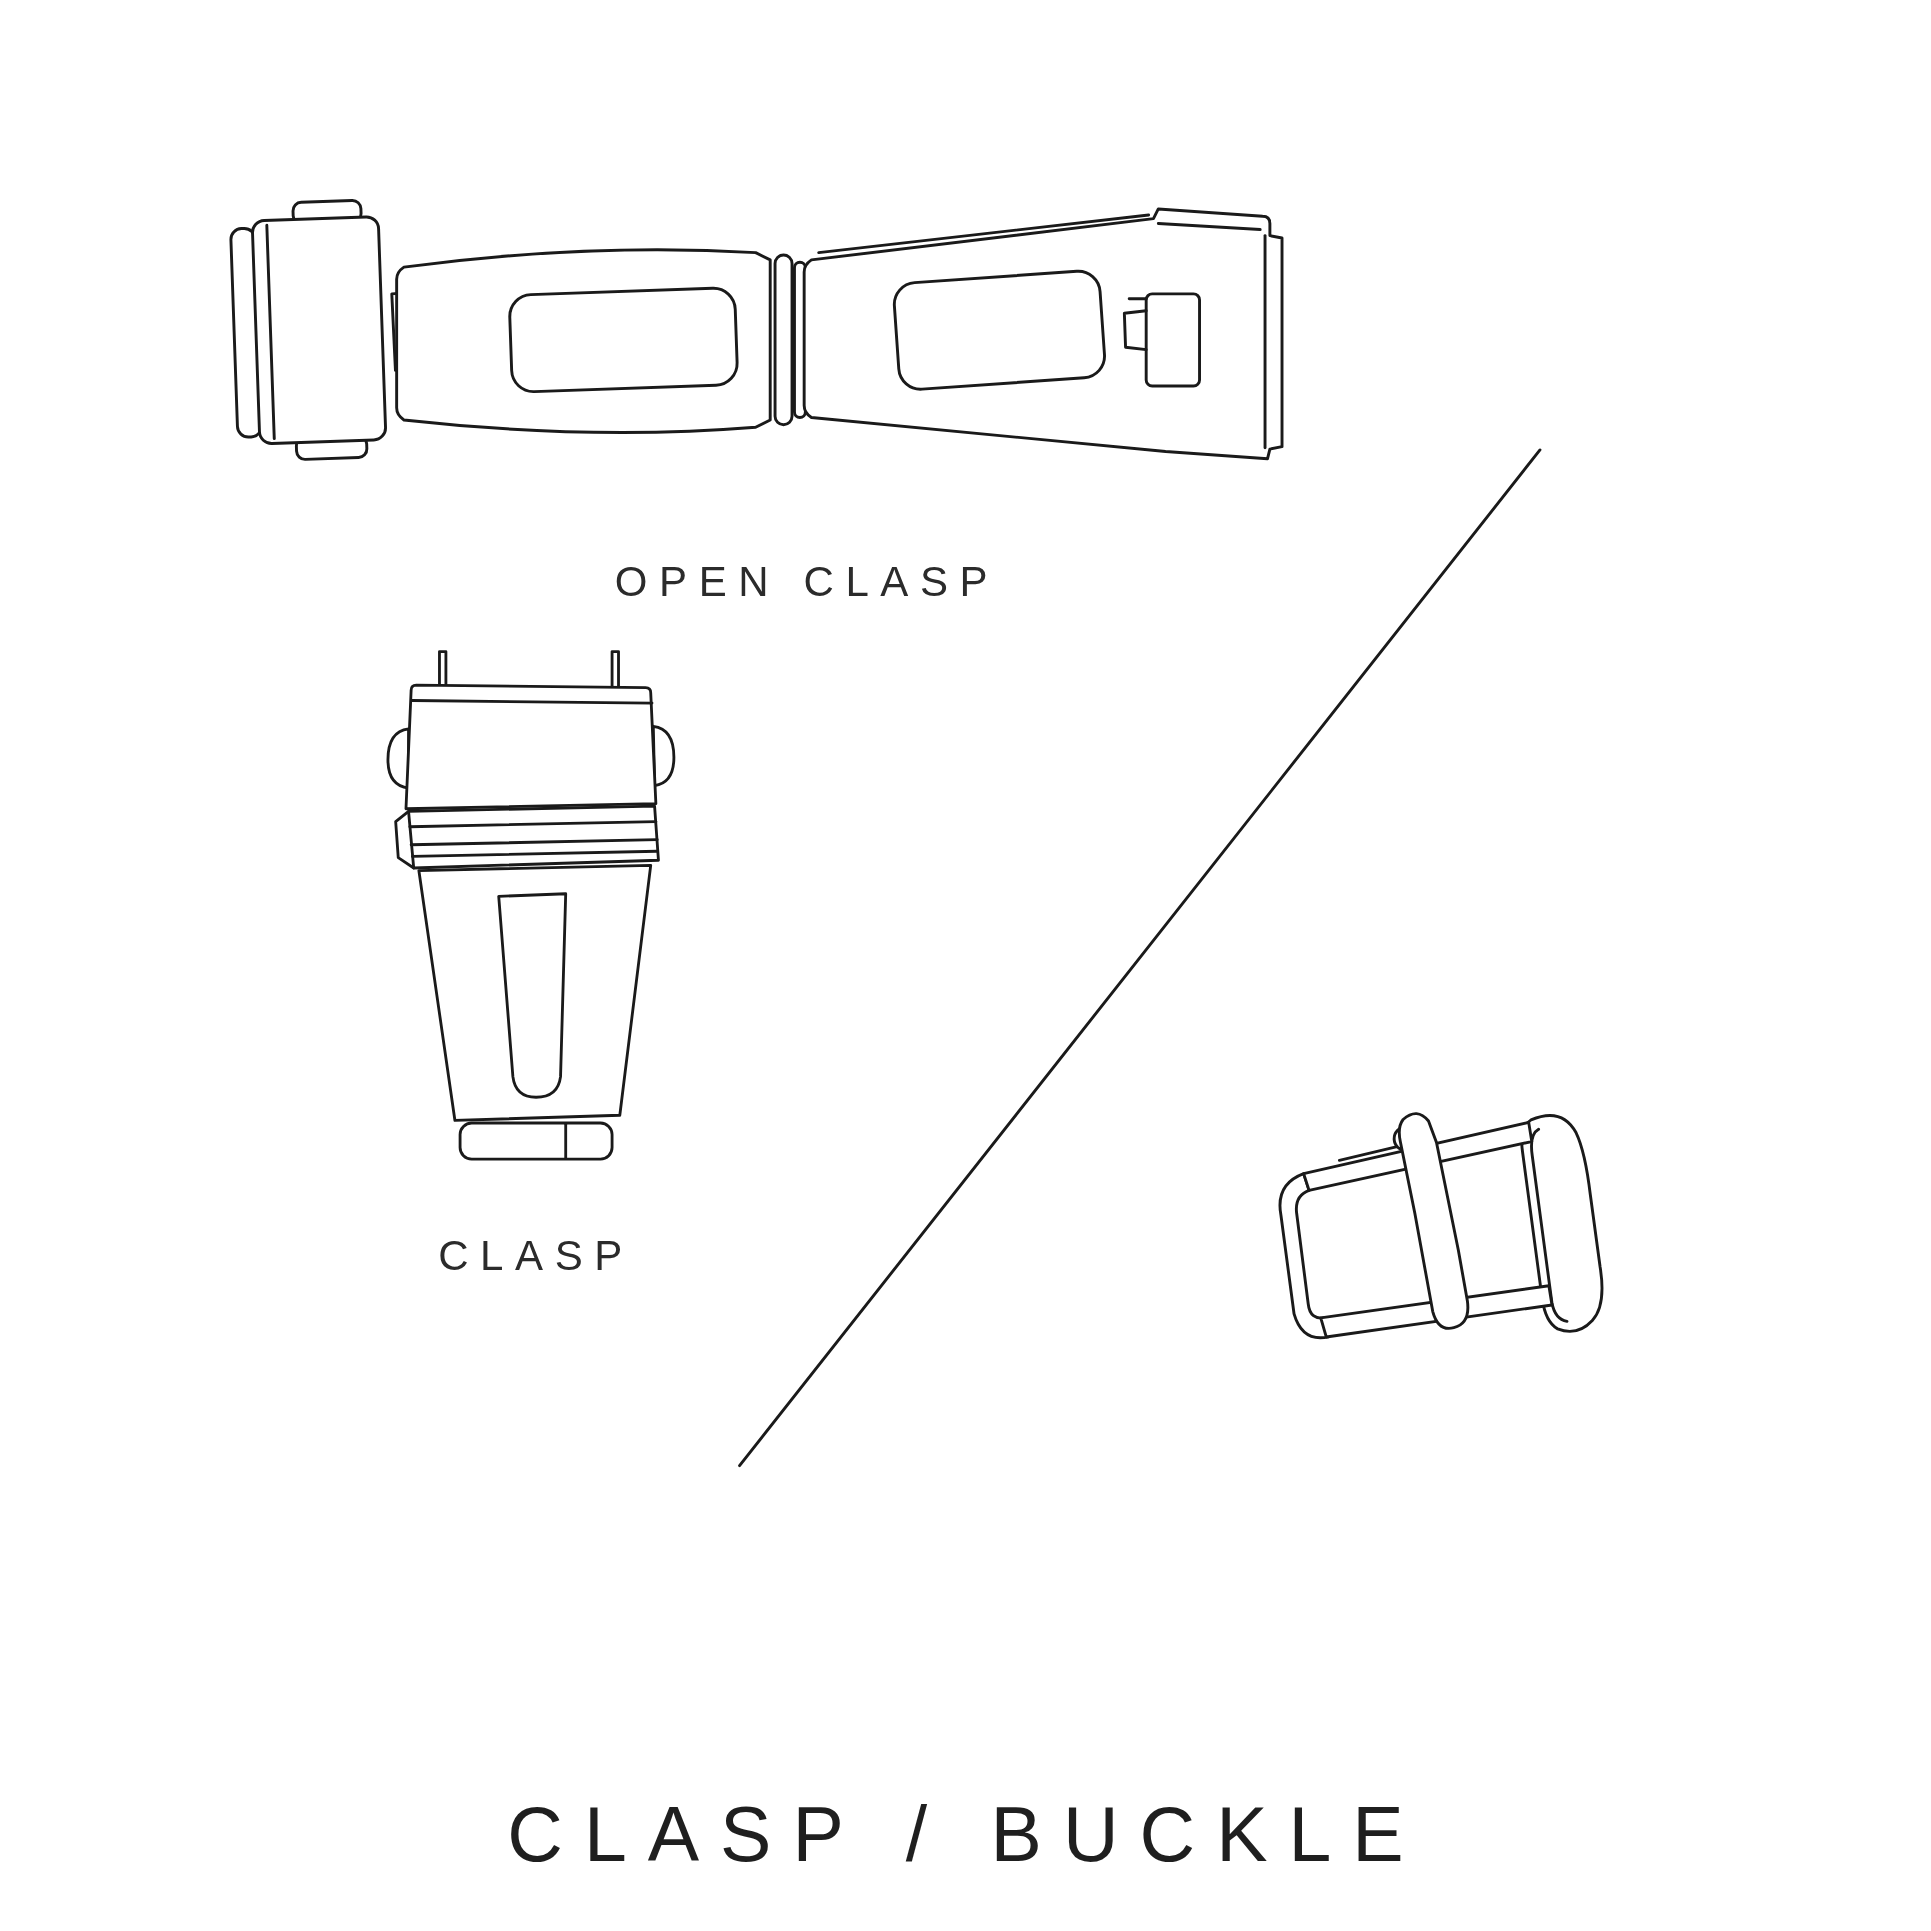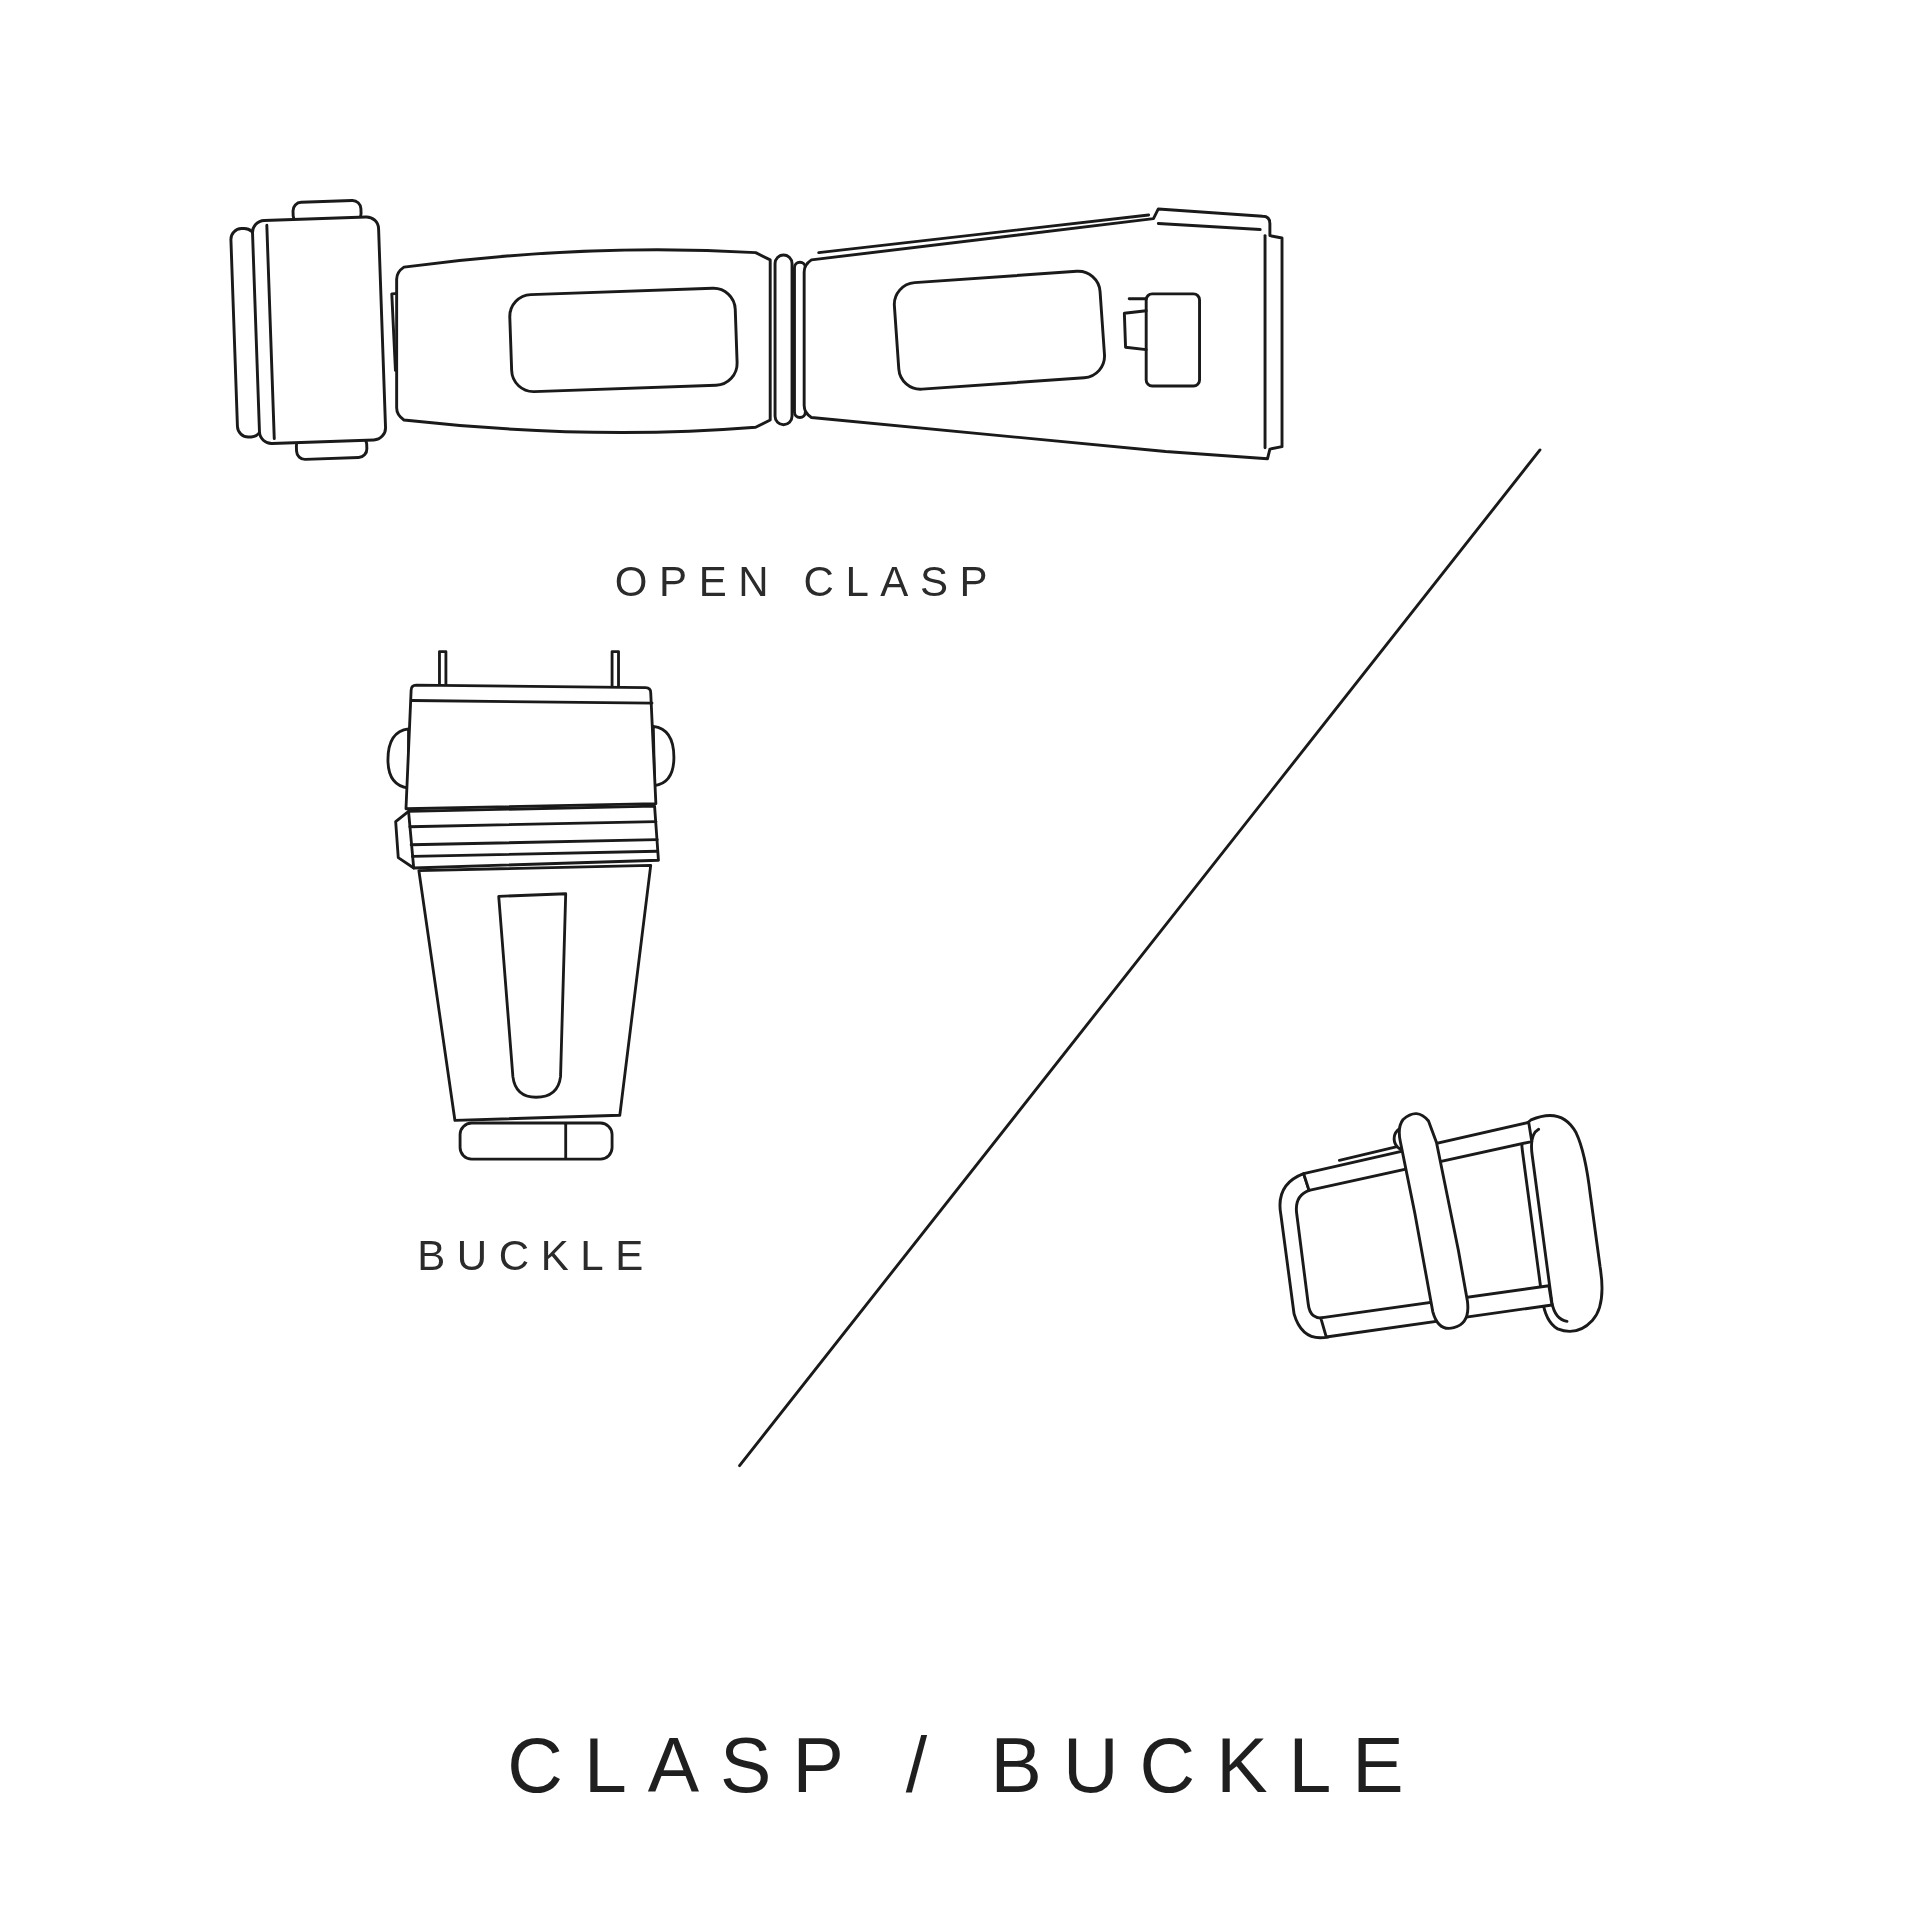--- a/index.html
+++ b/index.html
@@ -122,21 +122,21 @@
 
         <path class="filled" d="M 36,172 L 216,168 L 192,362 L 64,366 Z"></path>
         <path class="stroke" d="M 98,192 L 150,190 L 146,332 Q 144,348 127,348 Q 111,348 109,332 L 98,192 Z"></path>
 
         <rect class="filled" x="68" y="368" width="118" height="28" rx="9"></rect>
         <line class="stroke" x1="150" y1="369" x2="150" y2="395"></line>
       </g>
     </svg>
   </div>
 
-  <div class="label" style="left:536px; top:1232px;">BUCKLE</div>
+  <div class="label" style="left:536px; top:1232px;">CLASP</div>
 
   <svg class="divider-svg" viewBox="0 0 2000 2000" width="1931" height="1931">
     <line x1="1595" y1="466" x2="766" y2="1518" stroke="#1a1a1a" stroke-width="3" stroke-linecap="round"></line>
   </svg>
 
   <div class="figure" style="left:1226px; top:1070px; width:410px; height:350px;">
     <svg viewBox="0 0 340 290">
       <g stroke-width="2.4" transform="rotate(-2 175 130)">
 
         <path class="filled" d="M 256,44 Q 282,34 293,56 Q 300,72 303,108 L 309,168 Q 313,200 301,212 Q 288,225 272,218 Q 262,212 260,192 L 248,70 Q 246,50 256,44 Z"></path>
@@ -150,16 +150,16 @@
 
         <line class="stroke" x1="96" y1="72" x2="146" y2="62"></line>
 
         <circle class="filled" cx="152" cy="56" r="10"></circle>
 
         <path class="filled" d="M 150,40 Q 162,30 171,42 L 177,60 L 192,150 L 198,192 Q 200,211 186,214 Q 173,217 169,200 L 157,118 L 147,58 Q 145,46 150,40 Z"></path>
       </g>
     </svg>
   </div>
 
-  <div class="title" style="left:966px; top:1721px;">CLASP / BUCKLE</div>
+  <div class="title" style="left:966px; top:1790px;">CLASP / BUCKLE</div>
 
 </div>
 
 
 </body></html>

